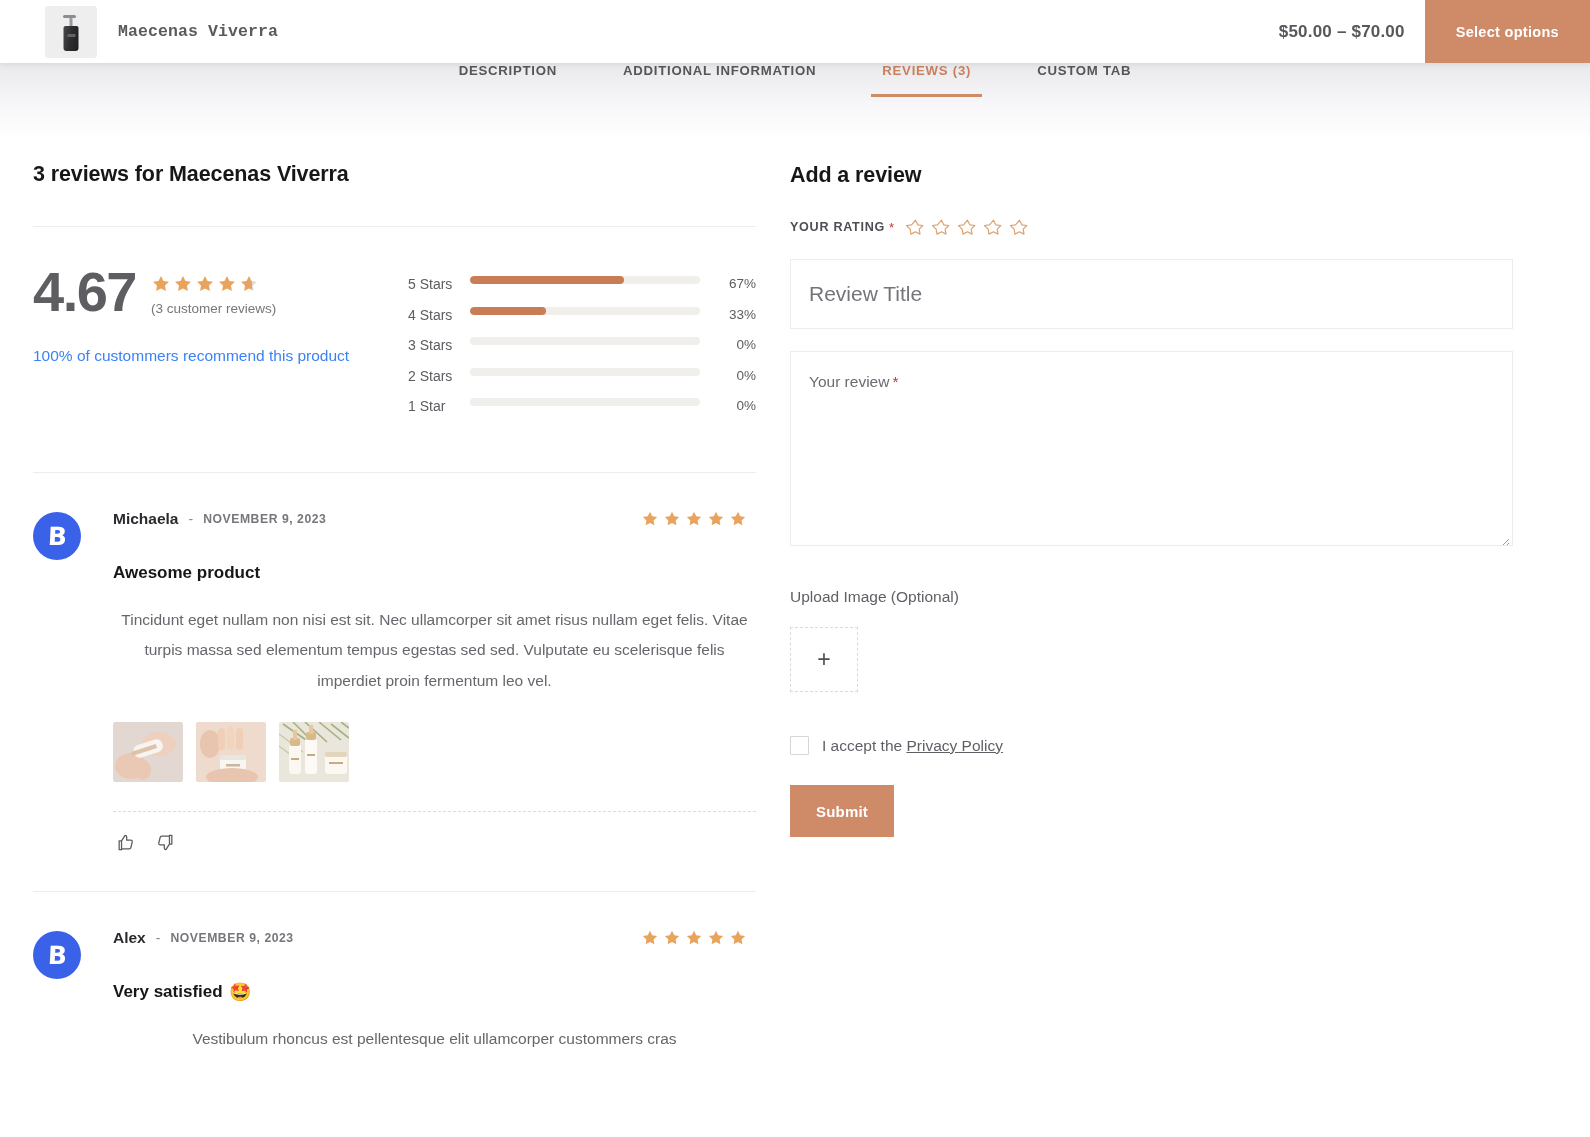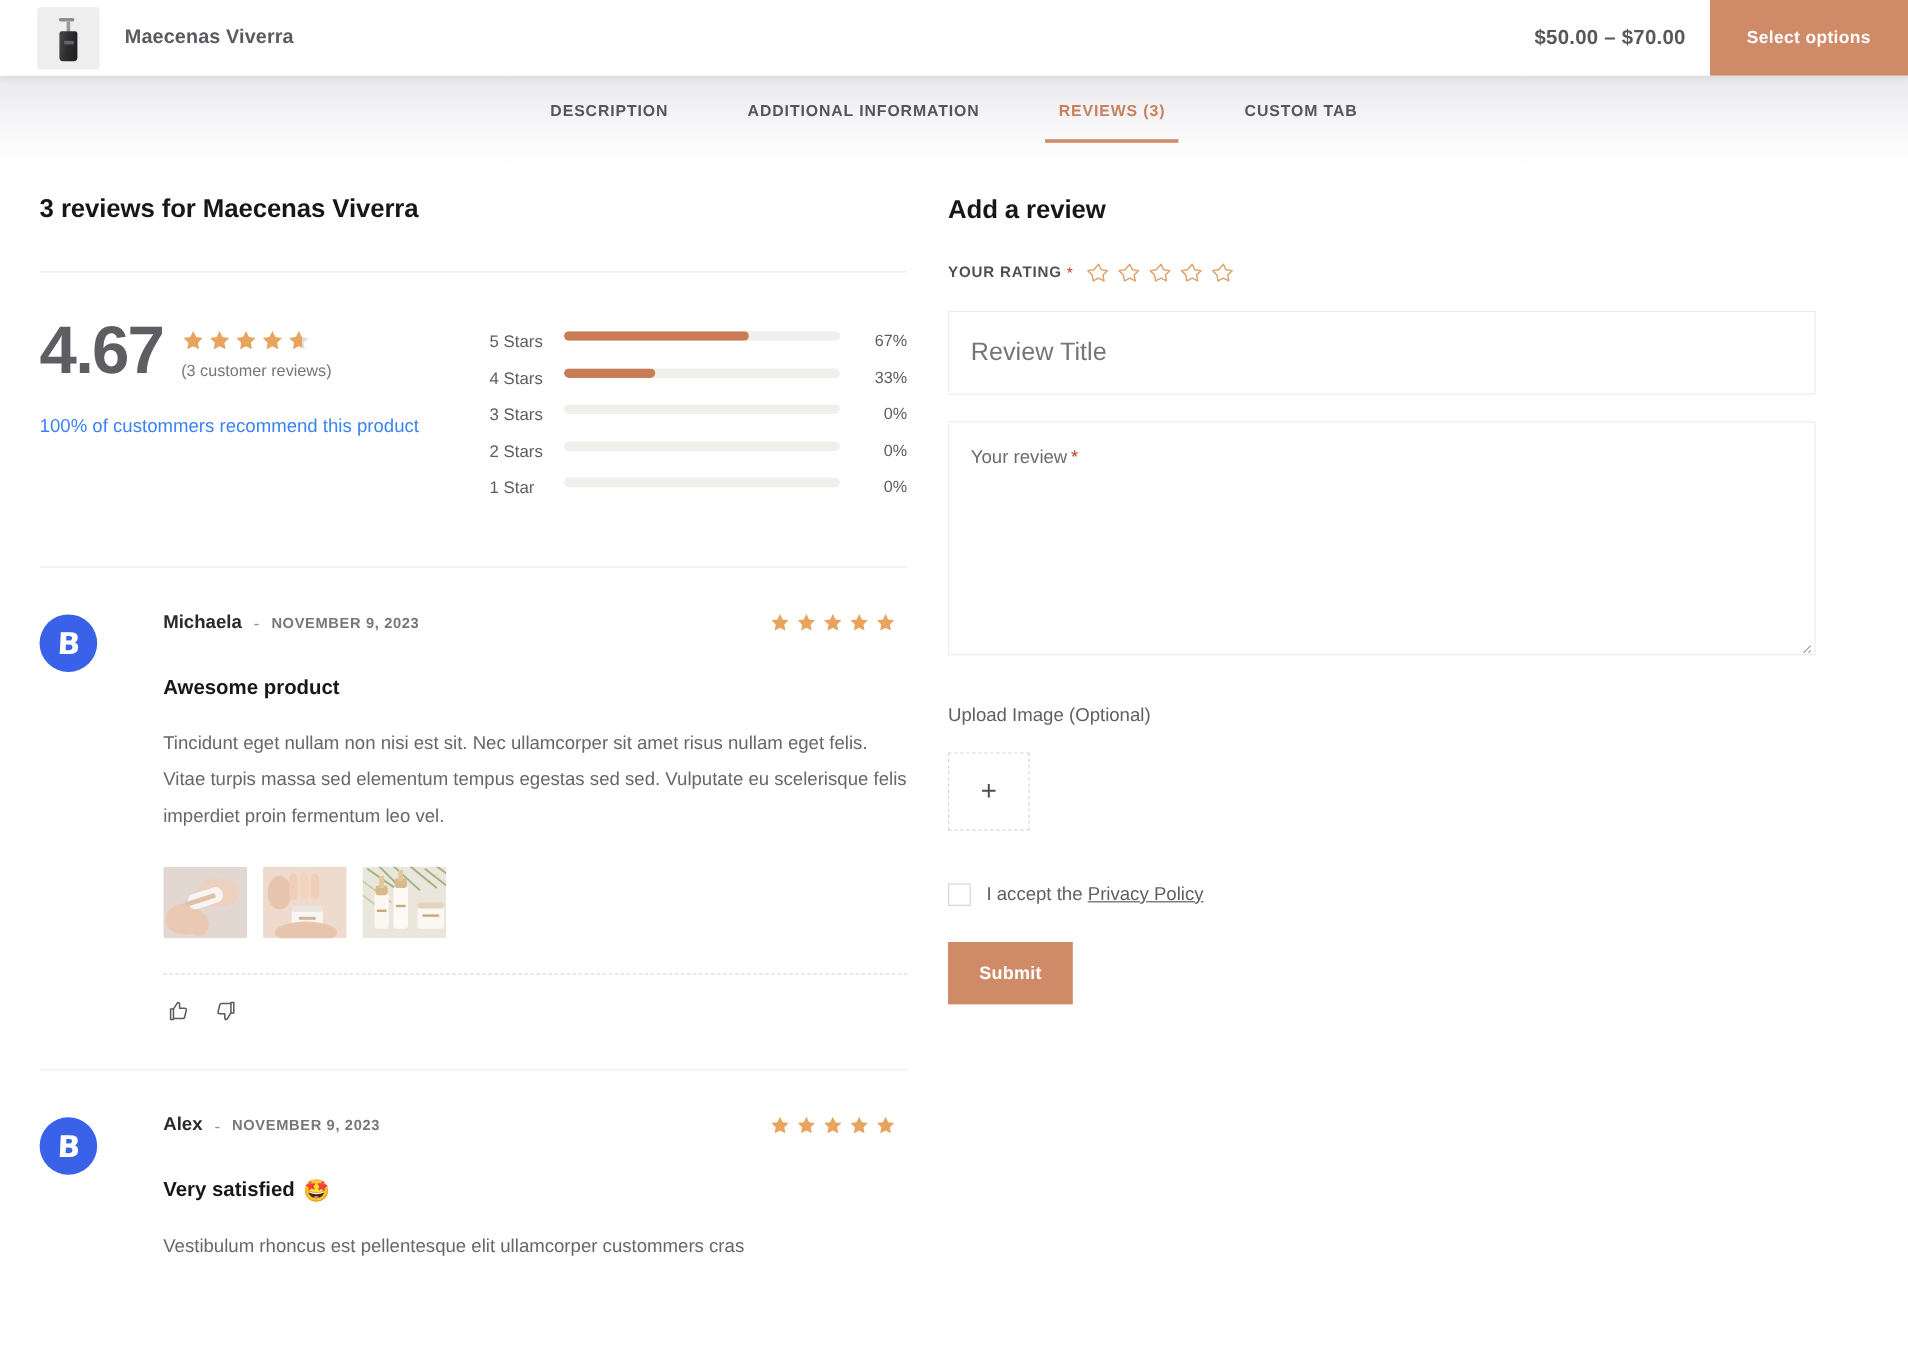--- a/index.html
+++ b/index.html
@@ -17,22 +17,23 @@
     height: 63px;
     background: #ffffff;
     display: flex;
     align-items: center;
     box-shadow: 0 2px 6px rgba(0,0,0,0.07);
     z-index: 20;
   }
   .sh-left {
     display: flex;
     align-items: center;
-    padding-left: 31px;
+    padding-left: 45px;
     flex: 1;
+    font-family: Liberation Mono, monospace;
   }
   .product-thumb {
     width: 52px;
     height: 52px;
     background: #eeeeee;
     border-radius: 3px;
     position: relative;
     overflow: hidden;
     flex: none;
   }
@@ -114,21 +115,20 @@
   .tabs-wrap {
     position: relative;
     height: 76px;
     background: linear-gradient(180deg, #e9e9ec 0%, #f7f7f9 55%, #ffffff 100%);
   }
   .tabs {
     display: flex;
     justify-content: center;
     align-items: flex-end;
     gap: 0;
-    padding-top: 22px;
   }
   .tab {
     position: relative;
     font-size: 13.2px;
     font-weight: 700;
     letter-spacing: .75px;
     color: #55555a;
     text-transform: uppercase;
     padding: 0 33px 19px 33px;
     cursor: pointer;
@@ -255,21 +255,21 @@
     display: flex;
     align-items: center;
     justify-content: center;
     color: #ffffff;
     font-size: 25px;
     font-weight: 700;
     font-family: "DejaVu Sans", sans-serif;
     letter-spacing: -1px;
     transform: skewX(-3deg);
   }
-  .review-body { flex: 1; margin-left: 55px; }
+  .review-body { flex: 1; margin-left: 32px; text-align: center; }
   .rv-head {
     display: flex;
     align-items: center;
     height: 22px;
   }
   .rv-author {
     font-size: 15.5px;
     font-weight: 700;
     color: #2a2a2e;
   }

